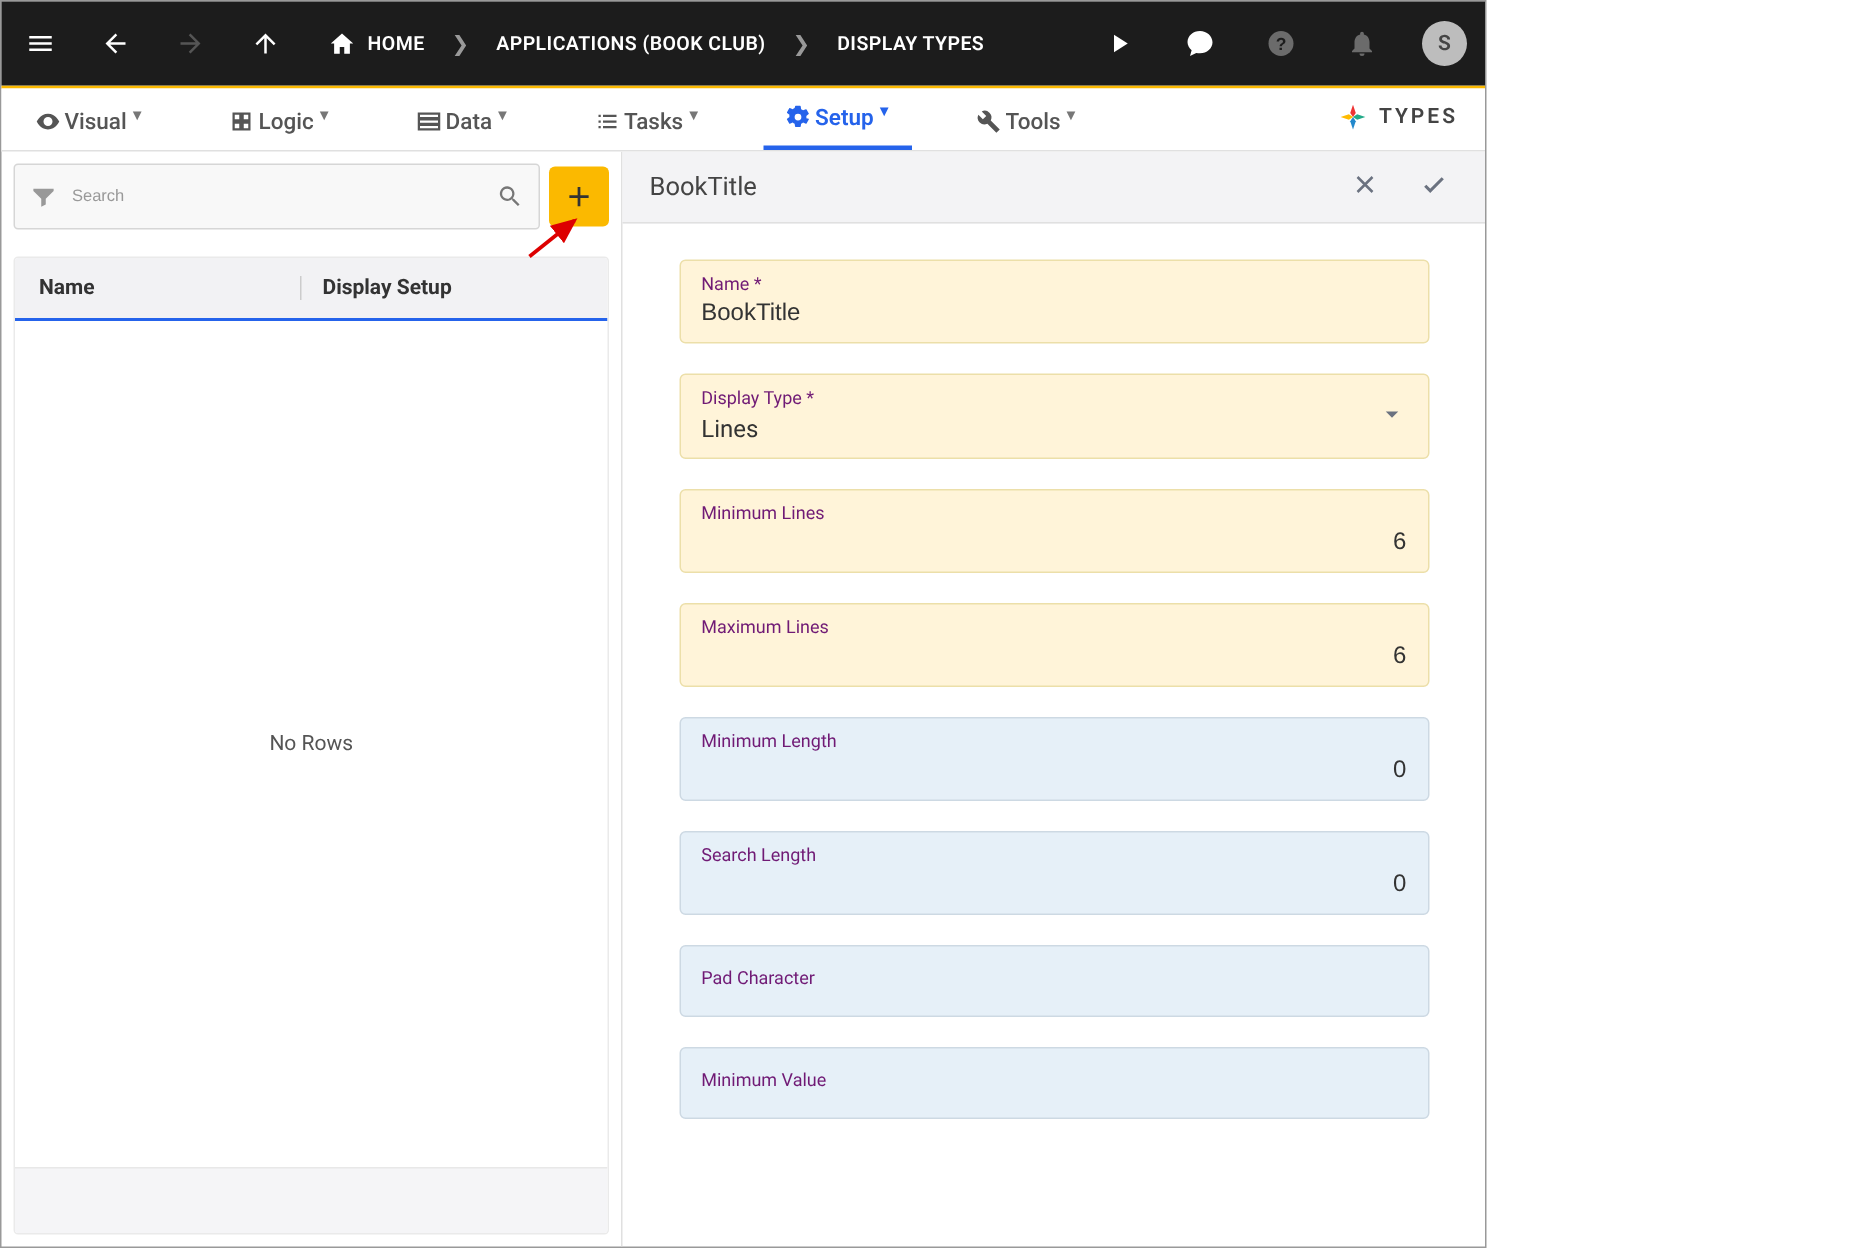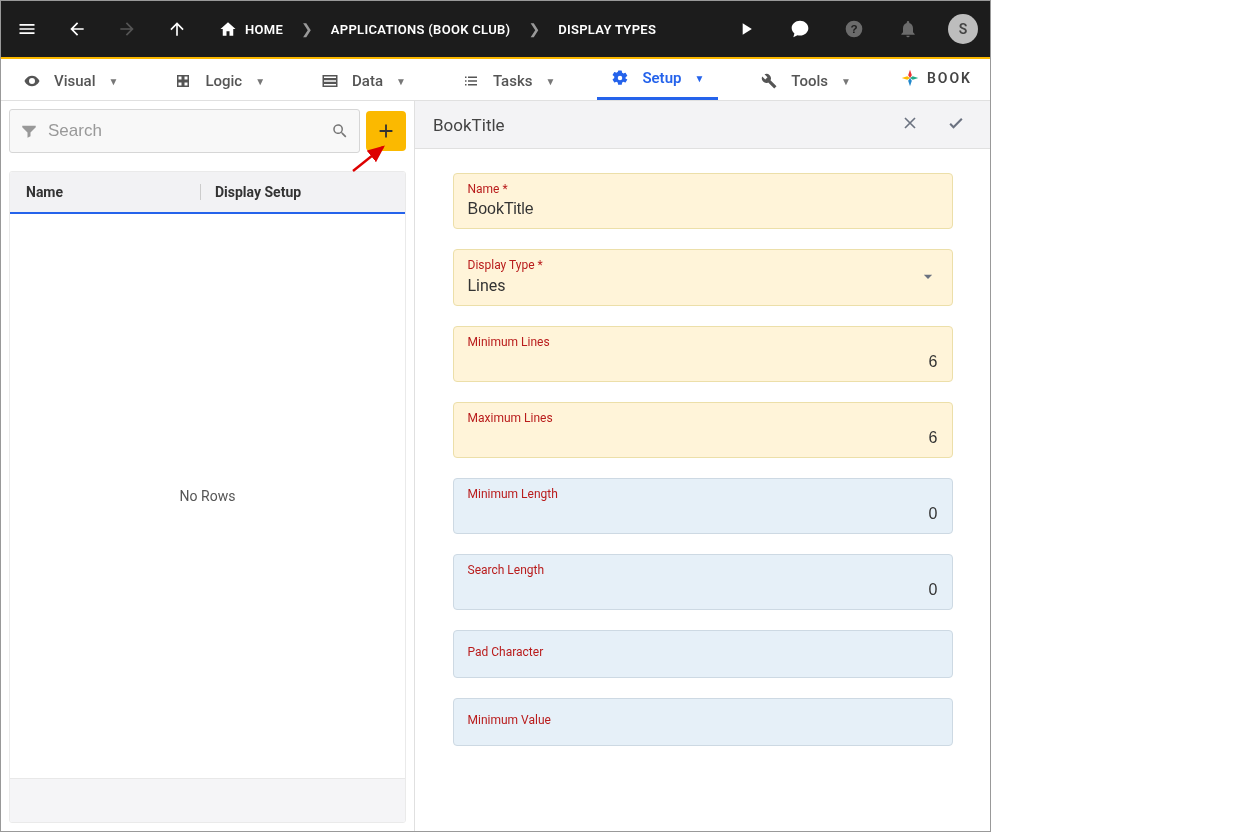--- a/index.html
+++ b/index.html
@@ -16,38 +16,38 @@
   .crumb { display:flex; align-items:center; gap:8px; text-transform:uppercase; font-size:13px; font-weight:600; letter-spacing:0.3px; color:#fff; cursor:pointer; }
   .crumb svg.home { width:18px; height:18px; fill:#fff; }
   .crumb-sep { color:#999; font-size:14px; }
   .topbar .right { margin-left:auto; display:flex; align-items:center; gap:26px; }
   .topbar .right .icon-btn svg { fill:#bbb; }
   .topbar .right .profile { width:30px; height:30px; border-radius:50%; background:#bdbdbd; display:flex; align-items:center; justify-content:center; font-weight:600; color:#444; font-size:14px; cursor:pointer; }
   .orange-line { height:2px; background:#fbb900; }
 
   
   .menubar { height:42px; display:flex; align-items:flex-end; border-bottom:1px solid #e0e0e0; padding:0 8px 0 8px; background:#fff; position:relative; }
-  .menu-item { display:flex; align-items:center; gap:13px; padding:8px 14px 10px 14px; cursor:pointer; font-size:15px; color:#555; font-weight:500; }
+  .menu-item { display:flex; align-items:flex-start; gap:2px; padding:8px 14px 10px 14px; cursor:pointer; font-size:15px; color:#555; font-weight:500; }
   .menu-item.active { color:#2563eb; border-bottom:3px solid #2563eb; font-weight:600; }
   .menu-item .tri { font-size:10px; color:#777; }
   .menu-item.active .tri { color:#2563eb; }
   .menu-item svg { width:18px; height:18px; fill:#555; }
   .menu-item.active svg { fill:#2563eb; }
   .menu-gap { width:28px; }
   .brand { position:absolute; right:18px; top:8px; display:flex; align-items:center; gap:6px; font-weight:600; letter-spacing:2px; color:#444; font-size:14px; }
   .brand .logo { width:22px; height:22px; }
 
   
   .main { flex:1; display:flex; overflow:hidden; }
   .left-pane { width:413px; flex-shrink:0; padding:8px; display:flex; flex-direction:column; }
   .right-pane { flex:1; border-left:1px solid #e0e0e0; display:flex; flex-direction:column; }
 
   .searchbar { display:flex; align-items:center; gap:6px; }
   .search-box { flex:1; height:44px; border:1px solid #d6d6d6; border-radius:3px; background:#f8f8f8; display:flex; align-items:center; padding:0 10px; }
-  .search-box input { flex:1; border:none; background:transparent; font-size:17px; color:#be185d; outline:none; }
+  .search-box input { flex:1; border:none; background:transparent; font-size:11px; color:#be185d; outline:none; }
   .search-box input::placeholder { color:#999; }
   .search-box svg { width:18px; height:18px; fill:#777; }
   .add-btn { width:40px; height:40px; background:#fbb900; border:none; border-radius:4px; display:flex; align-items:center; justify-content:center; cursor:pointer; }
   .add-btn svg { width:22px; height:22px; fill:#333; }
 
   .list { margin-top:18px; border:1px solid #eaeaea; border-radius:3px; flex:1; display:flex; flex-direction:column; overflow:hidden;justify-content:flex-end; }
   .list-head { display:flex; background:#f2f2f4; padding:12px 16px; font-weight:700; font-size:14px; border-bottom:2px solid #2563eb; }
   .list-head .col1 { flex:1; }
   .list-head .col2 { flex:1; border-left:1px solid #ccc; padding-left:14px; }
   .list-body { flex:1; display:flex; align-items:center; justify-content:center; color:#555; font-size:14px; }
@@ -61,21 +61,21 @@
   .details-head .ibtn svg { width:20px; height:20px; fill:#6b7280; }
 
   .form-scroll { flex:1; overflow-y:auto; position:relative; }
   .form-scroll::-webkit-scrollbar { width:10px; }
   .form-scroll::-webkit-scrollbar-thumb { background:#bfbfbf; border-radius:5px; }
   .form-inner { width:500px; margin:24px auto 40px; display:flex; flex-direction:column; gap:20px; }
 
   .field { border:1px solid; border-radius:4px; padding:8px 14px 10px 14px; position:relative; min-height:48px; }
   .field.yellow { background:#fff4d9; border-color:#ecdfa9; }
   .field.blue { background:#e6f0f8; border-color:#cdd9e3; }
-  .field .flabel { font-size:12px; color:#b91c1c; }
+  .field .flabel { font-size:12px; color:#701a75; }
   .field .fvalue { font-size:16px; color:#333; margin-top:4px; background:transparent; border:none; width:100%; outline:none; }
   .field .fvalue.r { text-align:right; }
   .field .dropicon { position:absolute; right:14px; top:50%; transform:translateY(-50%); }
   .field .dropicon svg { width:20px; height:20px; fill:#6b7280; }
   .field.empty { padding:14px; }
 
   
   .arrow { position:absolute; left:342px; top:140px; pointer-events:none; }
 </style>
 </head>
@@ -202,21 +202,21 @@
         <span class="tri">▼</span>
     </div>
 
     <div class="brand">
       <svg class="logo" viewBox="0 0 24 24">
         <path d="M12 3 L14 9 L12 12 L10 9 Z" fill="#e33"></path>
         <path d="M21 12 L15 14 L12 12 L15 10 Z" fill="#2a8"></path>
         <path d="M12 21 L10 15 L12 12 L14 15 Z" fill="#28c"></path>
         <path d="M3 12 L9 10 L12 12 L9 14 Z" fill="#fb0"></path>
       </svg>
-      <span>BOOK</span>
+      <span>TYPES</span>
     </div>
   </div>
 
   <div class="main">
     <div class="left-pane">
       <div class="searchbar">
         <div class="search-box">
           <svg viewBox="0 0 24 24" style="margin-right:10px">
               <path fill="#999" d="M3 5h18v2l-7 7v5l-4 2v-7L3 7z"></path>
             </svg>

